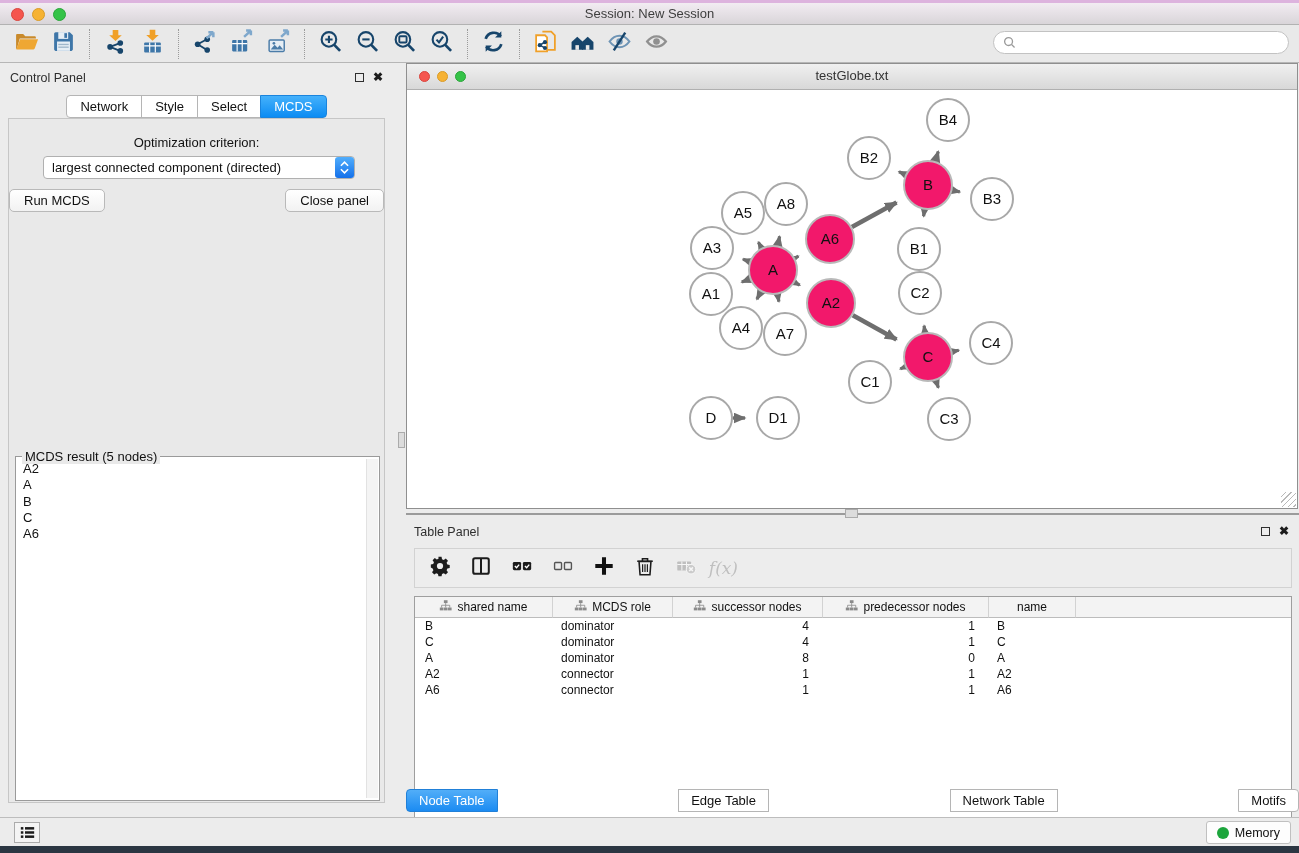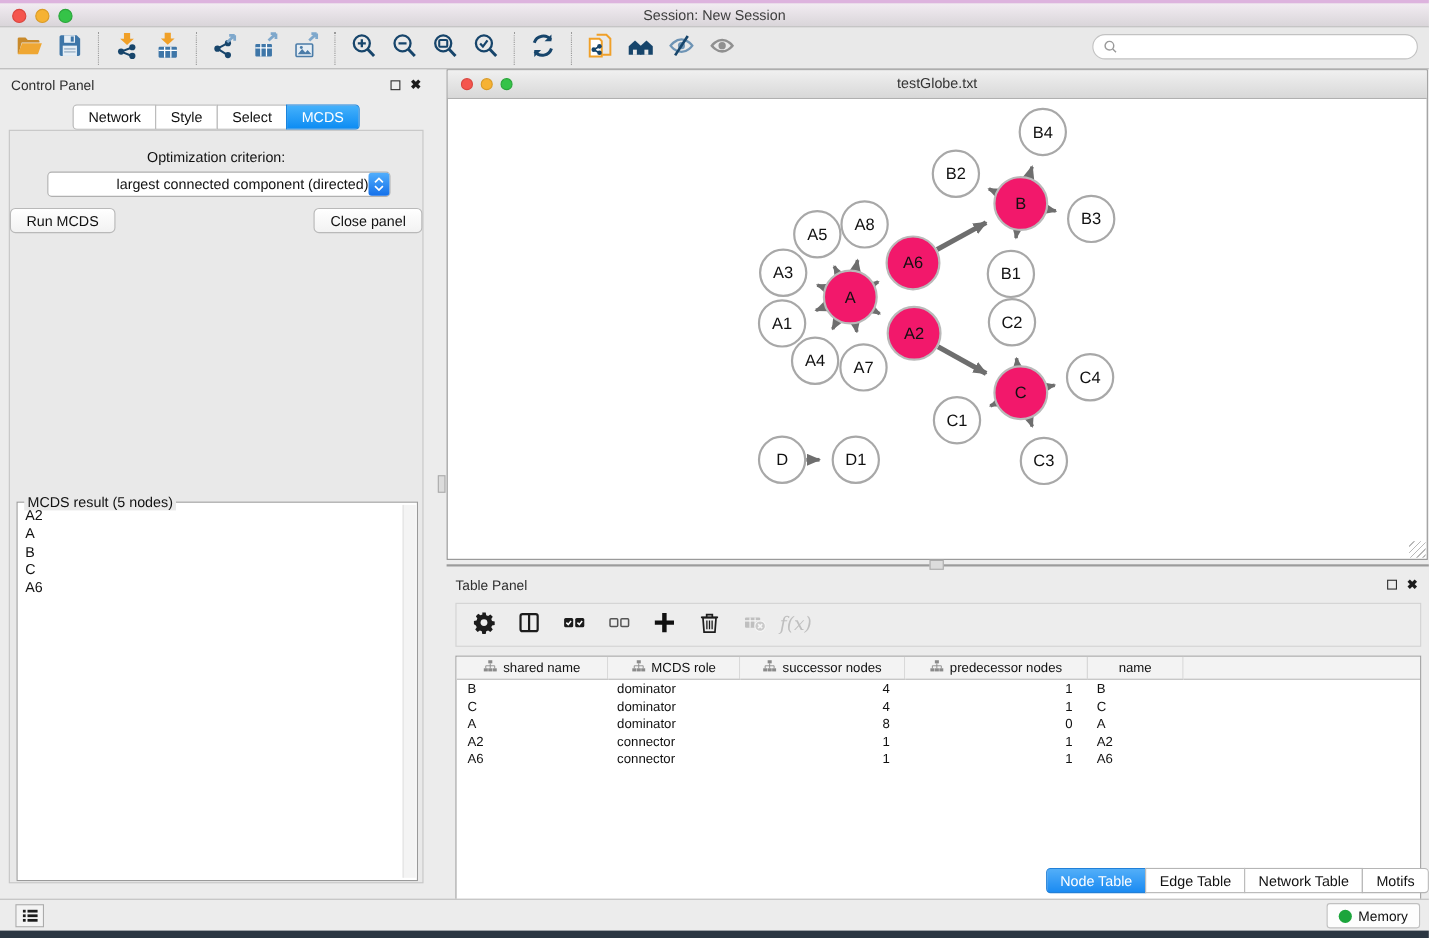--- a/index.html
+++ b/index.html
@@ -43,21 +43,21 @@
   .seg-tabs{position:absolute;top:32px;left:0;width:100%;display:flex;justify-content:center;}
   .seg-tab{height:21px;line-height:21px;padding:0 13px;background:#fff;border:1px solid #b5b5b5;
     font-size:13px;color:#111;margin-left:-1px;cursor:default;}
   .seg-tab:first-child{border-radius:4px 0 0 4px;margin-left:0;}
   .seg-tab:last-child{border-radius:0 4px 4px 0;}
   .seg-tab.active{background:linear-gradient(#45b1fb,#0c8cf3);border-color:#1a84dd;color:#fff;}
   .cp-content{position:absolute;top:55px;left:8px;right:8px;bottom:14px;background:#E9E9E9;
     border:1px solid #c6c6c6;box-sizing:border-box;}
   .opt-label{position:absolute;top:16px;width:100%;text-align:center;font-size:13px;color:#111;}
   .criterion-select{position:absolute;top:37px;left:34px;width:312px;height:23px;background:#fff;
-    border:1px solid #b0b0b0;border-radius:4px;box-sizing:border-box;display:flex;align-items:center;text-align:right;}
+    border:1px solid #b0b0b0;border-radius:4px;box-sizing:border-box;display:flex;align-items:center;}
   .criterion-select .sel-text{flex:1;font-size:13px;color:#111;padding-left:8px;white-space:nowrap;}
   .stepper{width:19px;height:21px;border-radius:3px;background:linear-gradient(#51aefc,#1470ea);
     margin-right:0px;display:flex;flex-direction:column;align-items:center;justify-content:center;gap:1px;}
   .stepper svg{width:9px;height:6px;}
   .cp-buttons{position:absolute;top:70px;width:100%;display:flex;justify-content:space-between;gap:13px;}
   .mac-btn{height:23px;line-height:21px;padding:0 14px;background:linear-gradient(#ffffff,#f2f2f2);
     border:1px solid #b9b9b9;border-radius:5px;font-size:13px;color:#111;cursor:default;box-sizing:border-box;}
   .result-group{position:absolute;left:6px;right:4px;top:337px;height:345px;background:#fff;
     border:1px solid #9a9a9a;box-sizing:border-box;padding-left:16px;}
   .result-legend{position:absolute;top:-8px;left:6px;background:#E9E9E9;padding:0 3px;font-size:13px;color:#111;}
@@ -99,21 +99,21 @@
     border:1px solid #9e9e9e;box-sizing:border-box;overflow:hidden;}
   .tgrid{display:grid;grid-template-columns:138px 120px 150px 166px 87px 1fr;}
   .th{height:21px;background:#F3F3F3;border-bottom:1px solid #bcbcbc;border-right:1px solid #d2d2d2;
     display:flex;align-items:center;justify-content:center;gap:5px;font-size:12px;color:#111;box-sizing:border-box;}
   .th svg{width:13px;height:13px;flex:0 0 auto;}
   .th.blank{justify-content:flex-start;border-right:none;}
   .td{height:15.9px;font-size:12px;color:#111;display:flex;align-items:center;box-sizing:border-box;}
   .td.al{padding-left:10px;}
   .td.al2{padding-left:8px;}
   .td.ar{justify-content:flex-end;padding-right:14px;}
-  .bottom-tabs{position:absolute;top:271px;left:0;width:100%;display:flex;justify-content:flex-end;}
+  .bottom-tabs{position:absolute;top:271px;left:0;width:100%;display:flex;justify-content:space-between;}
   .bottom-tab{height:21px;line-height:21px;padding:0 12px;background:#fff;border:1px solid #b5b5b5;
     font-size:13px;color:#111;margin-left:-1px;cursor:default;}
   .bottom-tab:first-child{border-radius:4px 0 0 4px;margin-left:0;}
   .bottom-tab:last-child{border-radius:0 4px 4px 0;}
   .bottom-tab.active{background:linear-gradient(#52aef8,#1b8bf2);border-color:#2180d8;color:#fff;}
 
   
   .statusbar{position:absolute;top:817px;left:0;right:0;height:29px;background:#ECECEC;
     border-top:1px solid #bdbdbd;box-sizing:border-box;}
   .list-btn{position:absolute;left:14px;top:4px;width:26px;height:21px;background:#f4f4f4;

